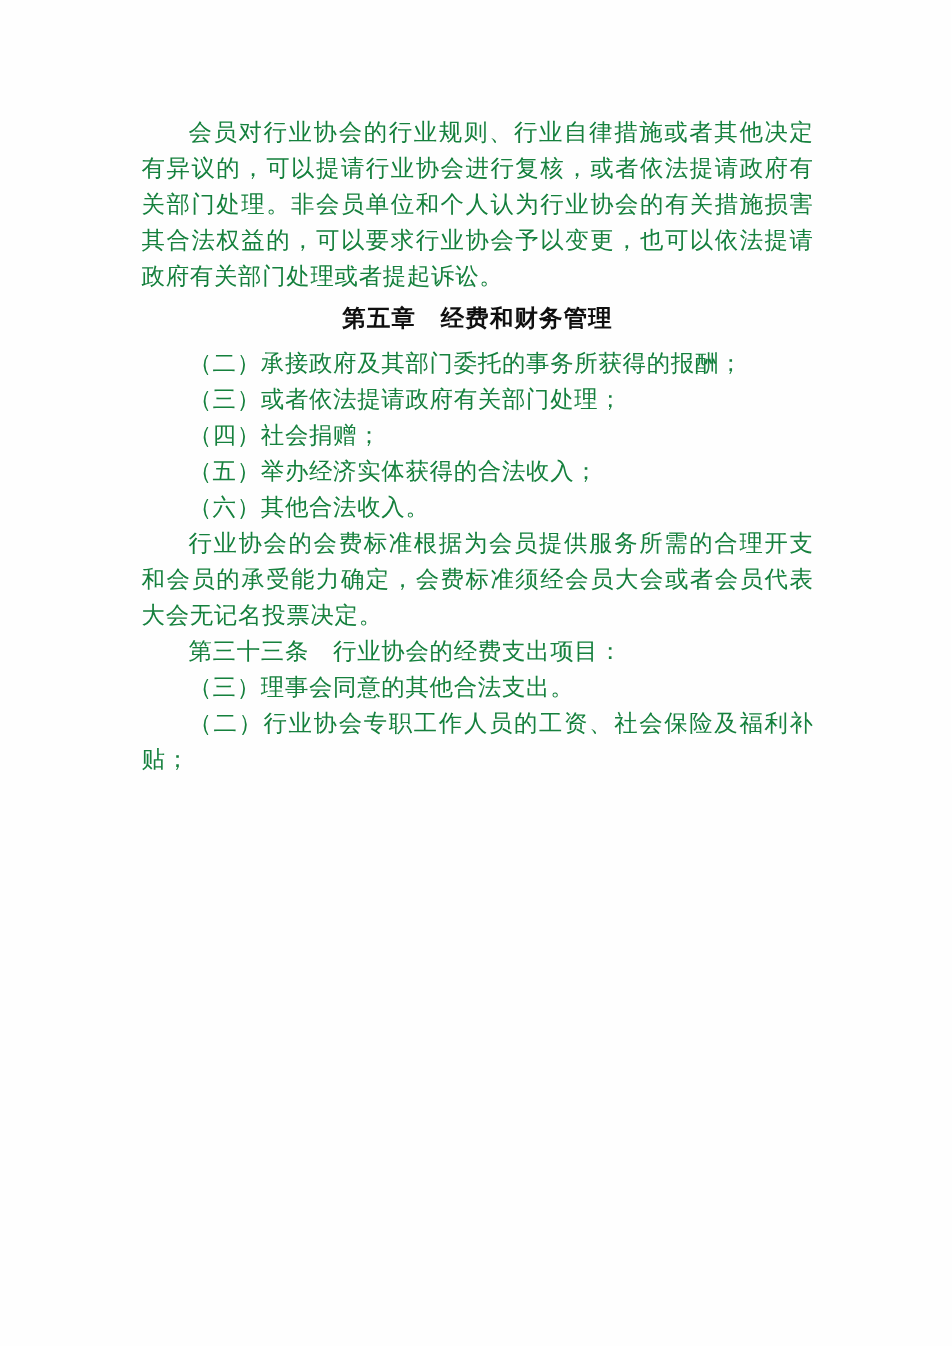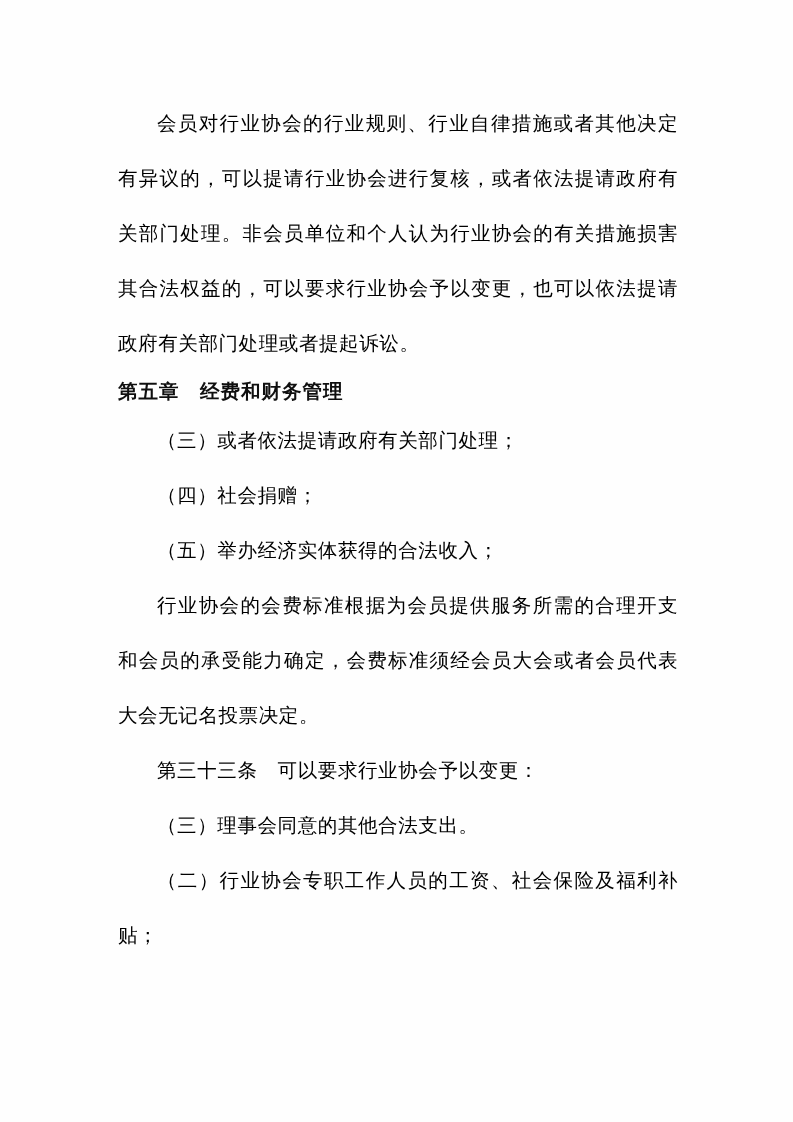--- a/index.html
+++ b/index.html
@@ -21,63 +21,65 @@
     background: #fefefe;
     box-sizing: border-box;
     padding: 96px 118px 60px 118px;
   }
   .doc-body {
     width: 560px;
   }
   p.para {
     margin: 0;
     font-size: 19.5px;
-    line-height: 55px;
+    line-height: 30px;
     text-align: justify;
     text-justify: inter-ideograph;
     letter-spacing: 0.6px;
-    color: #000000;
+    color: #15803d;
   }
   p.indent {
     text-indent: 39px;
   }
   h2.chapter-heading {
     margin: 0;
     font-size: 19.5px;
     line-height: 42px;
-    text-align: left;
+    text-align: center;
     font-weight: bold;
     letter-spacing: 1px;
-    font-family: Liberation Serif, serif;
+    font-family: Liberation Mono, monospace;
     color: #0f0f0f;
   }
 </style>
 </head>
 <body>
 
 <div class="page">
   <div class="doc-body">
 
     <p class="para indent">会员对行业协会的行业规则、行业自律措施或者其他决定有异议的，可以提请行业协会进行复核，或者依法提请政府有关部门处理。非会员单位和个人认为行业协会的有关措施损害其合法权益的，可以要求行业协会予以变更，也可以依法提请政府有关部门处理或者提起诉讼。</p>
 
     <h2 class="chapter-heading">第五章　经费和财务管理</h2>
 
 
 
+    <p class="para indent">（二）承接政府及其部门委托的事务所获得的报酬；</p>
 
     <p class="para indent">（三）或者依法提请政府有关部门处理；</p>
 
     <p class="para indent">（四）社会捐赠；</p>
 
     <p class="para indent">（五）举办经济实体获得的合法收入；</p>
 
+    <p class="para indent">（六）其他合法收入。</p>
 
     <p class="para indent">行业协会的会费标准根据为会员提供服务所需的合理开支和会员的承受能力确定，会费标准须经会员大会或者会员代表大会无记名投票决定。</p>
 
-    <p class="para indent">第三十三条　可以要求行业协会予以变更：</p>
+    <p class="para indent">第三十三条　行业协会的经费支出项目：</p>
 
 
     <p class="para indent">（三）理事会同意的其他合法支出。</p>
 
     <p class="para indent">（二）行业协会专职工作人员的工资、社会保险及福利补贴；</p>
 
   </div>
 </div>
 
 </body></html>

